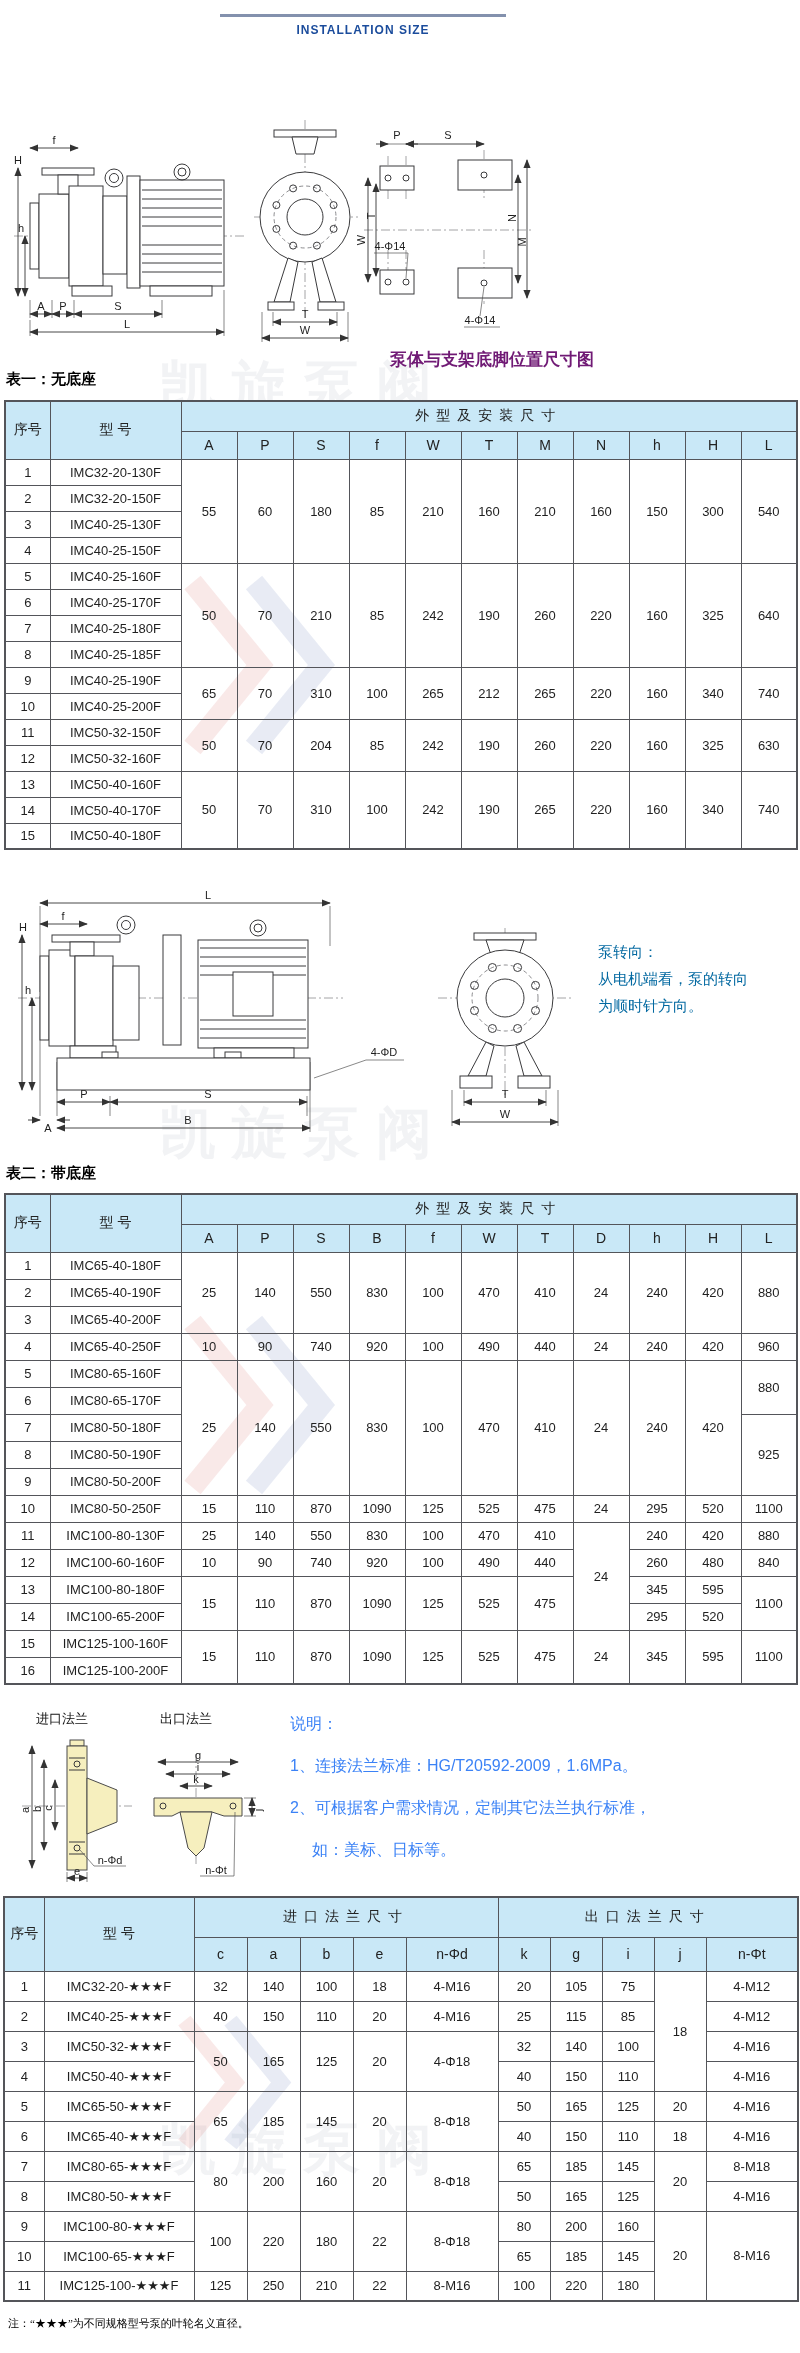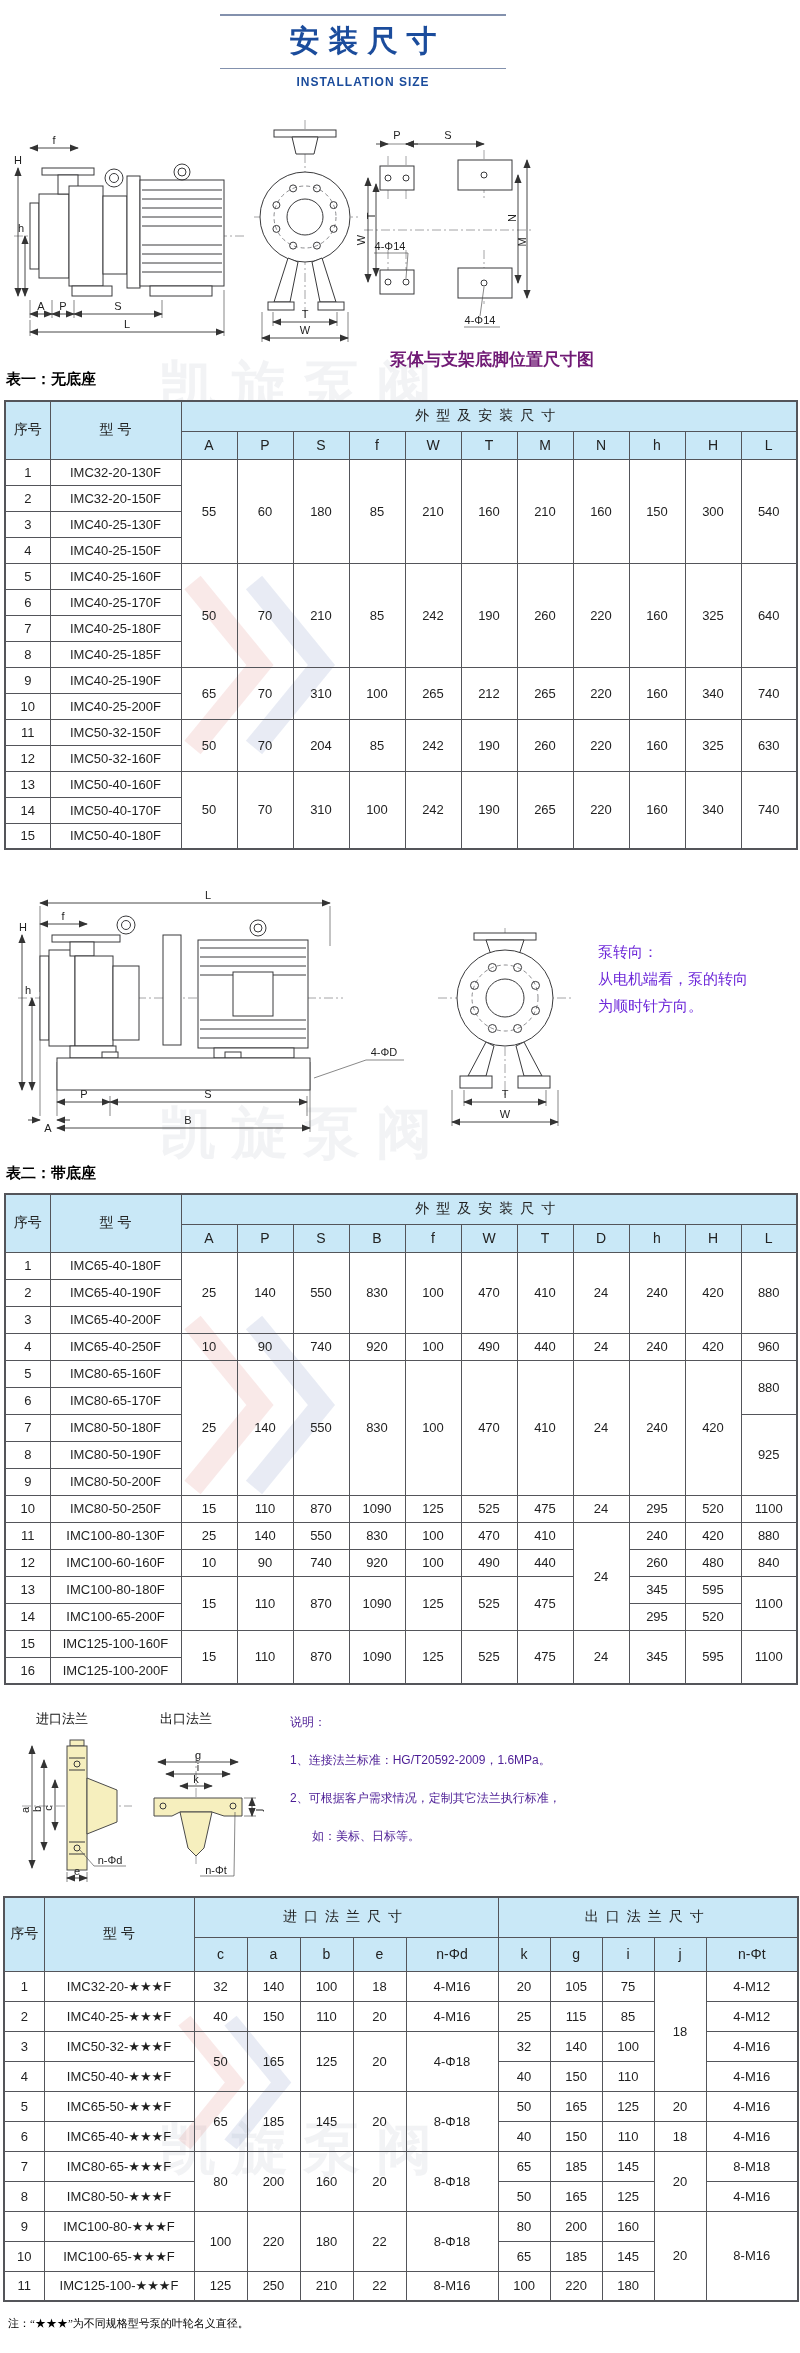--- a/index.html
+++ b/index.html
@@ -23,22 +23,22 @@
   .d{stroke:#3a3a3c;fill:none;stroke-width:1}
   .df{stroke:#3a3a3c;fill:#fff;stroke-width:1}
   .cl{stroke:#8d8d90;fill:none;stroke-width:0.8;stroke-dasharray:9 3 2 3}
   .bc{stroke:#6f6f72;fill:none;stroke-width:0.8;stroke-dasharray:4 3}
   .dl{stroke:#333;fill:none;stroke-width:0.9}
   .ext{stroke:#555;fill:none;stroke-width:0.7}
   text.dim{font-family:"Liberation Sans","DejaVu Sans",sans-serif;font-size:11px;fill:#1d1d1d;text-anchor:middle}
   .beige{fill:#f6efbe;stroke:#4a4a4a;stroke-width:1}
   .dcaption{position:absolute;font-size:17px;font-weight:bold;color:#701a75;white-space:nowrap}
   .fl-title{position:absolute;font-size:13px;font-weight:normal;color:#111;white-space:nowrap}
-  .note-block{position:absolute;font-size:15px;color:#6d28d9;line-height:27px;white-space:nowrap}
-  .shuoming{position:absolute;font-size:12px;color:#4c1d95;white-space:nowrap}
+  .note-block{position:absolute;font-size:15px;color:#0369a1;line-height:27px;white-space:nowrap}
+  .shuoming{position:absolute;font-size:16px;color:#3b82f6;white-space:nowrap}
   .shuoming .ln{margin-bottom:21px}
   .shuoming .indent{padding-left:22px}
 
   
   .tlabel{position:absolute;left:6px;font-size:15px;font-weight:bold;color:#000;white-space:nowrap}
 
   
   table{position:absolute;border-collapse:collapse;table-layout:fixed;border:2px solid #54555a}
   td,th{border:1px solid #54555a;text-align:center;vertical-align:middle;padding:0;
         font-size:13px;color:#1f1f1f;white-space:nowrap;overflow:hidden}
@@ -82,21 +82,20 @@
     <path d="M30,10 L120,120 L30,230" stroke="#c9302c" stroke-width="28" fill="none"></path>
     <path d="M112,10 L202,120 L112,230" stroke="#27499c" stroke-width="28" fill="none"></path>
   </svg>
   <svg class="wm-logo" style="left:165px;top:2015px" width="140" height="135" viewBox="0 0 240 240">
     <path d="M30,10 L120,120 L30,230" stroke="#c9302c" stroke-width="28" fill="none"></path>
     <path d="M112,10 L202,120 L112,230" stroke="#27499c" stroke-width="28" fill="none"></path>
   </svg>
 
   <div class="header-block">
     <div class="hline"></div>
-    <div class="title">安装尺寸</div>
     <div class="hline2"></div>
     <div class="subtitle">INSTALLATION SIZE</div>
   </div>
 
   <svg class="svg-abs" style="left:12px;top:108px" width="238" height="240" viewBox="0 0 238 240">
     <line class="cl" x1="2" y1="128" x2="232" y2="128"></line>
     <rect class="df" x="18" y="95" width="9" height="66"></rect>
     <rect class="df" x="27" y="86" width="30" height="84"></rect>
     <rect class="df" x="30" y="60" width="52" height="7"></rect>
     <rect class="df" x="46" y="67" width="20" height="19"></rect>

